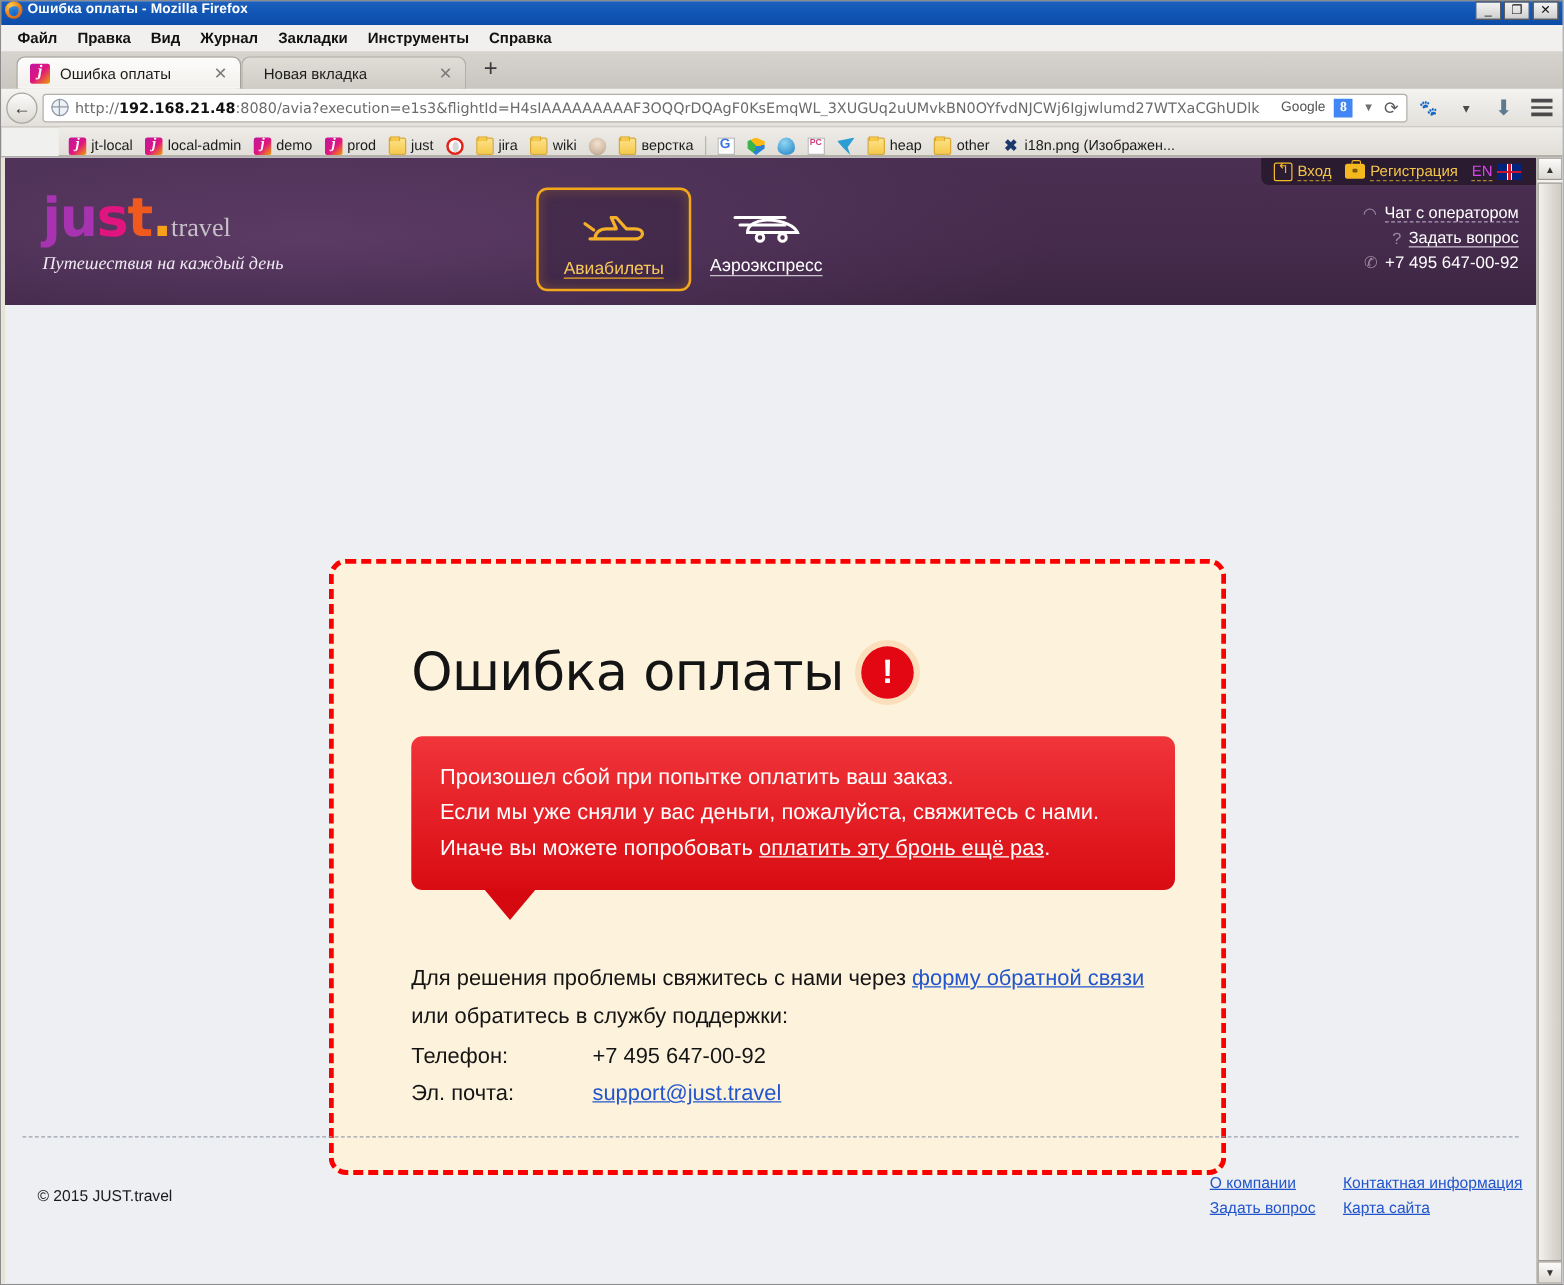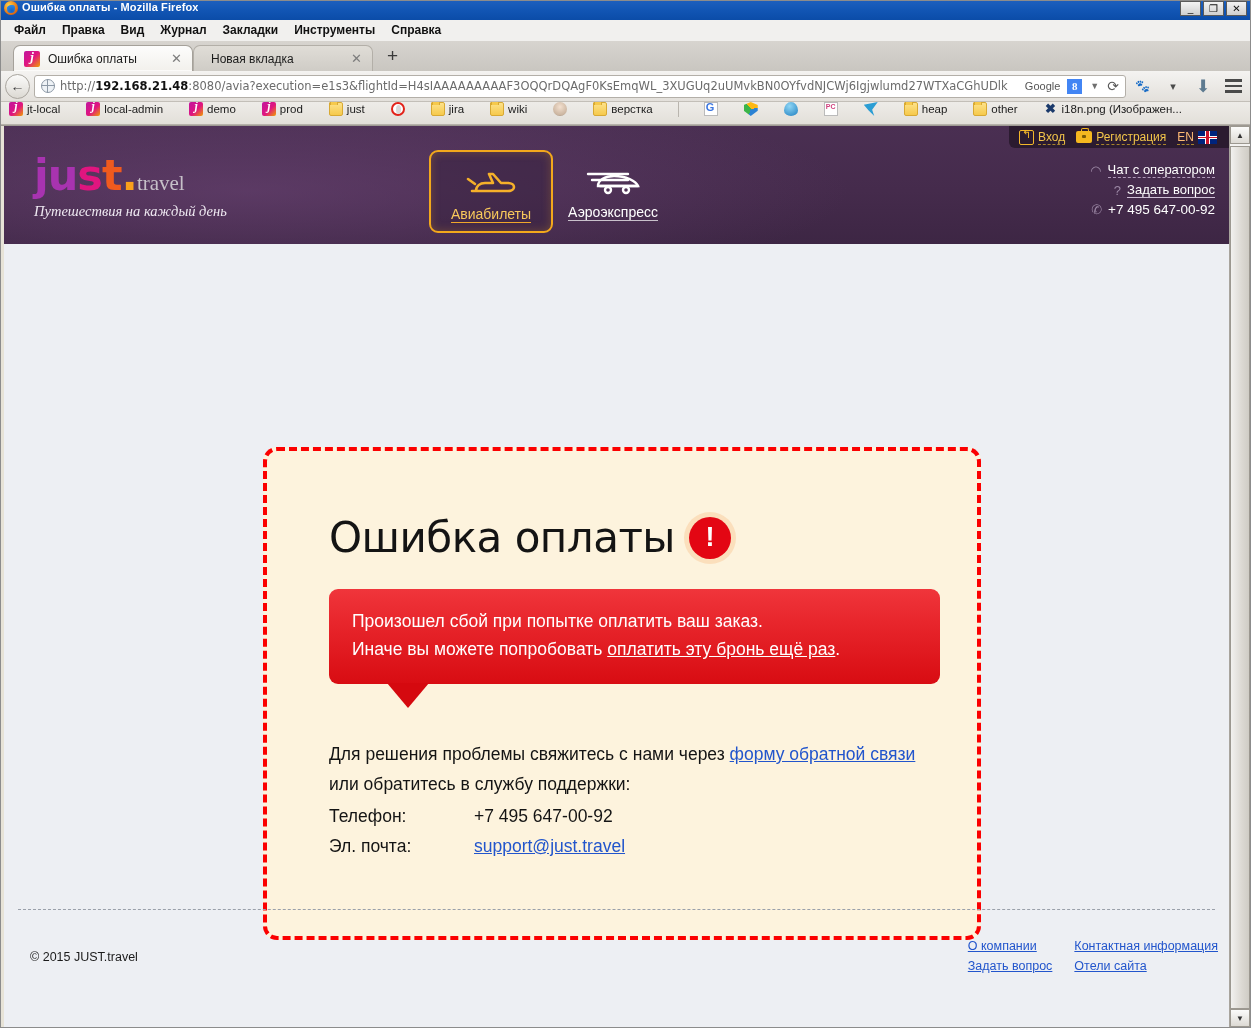--- a/index.html
+++ b/index.html
@@ -153,24 +153,25 @@
   }
   .caret { color: #6f6f6f; font-size: 9px; padding: 0 3px; }
   .reload { color: #5a5a5a; font-size: 14px; padding-right: 4px; }
   .navbtn { width: 26px; height: 26px; display:flex;align-items:center;justify-content:center; color:#4a4a4a; font-size:14px; flex:0 0 auto;}
   .hamburger { display:flex; flex-direction:column; gap:3px; }
   .hamburger i { display:block; width:17px; height:2.5px; background:#4a4a4a; }
   .dl-arrow { font-size:17px; color:#5d7a90; }
 
   .bookmarks {
     height: 23px; background: linear-gradient(to bottom,#eeece8 0%, #e2dfd9 100%);
-    display: flex; align-items: flex-start; gap: 16px;
+    display: flex; align-items: flex-end; gap: 0px;
     padding: 0 3px; flex: 0 0 auto;
     border-bottom: 1px solid #b5b1aa;
     overflow: hidden;
+    margin-left: 46px;
   }
   .bm { display: flex; align-items: center; gap: 4px; padding: 0 5px; font-size: 11.5px; color: #1b1b1b; white-space: nowrap; }
   .bm-ico { width: 14px; height: 14px; flex:0 0 auto; position: relative; }
   .ico-just { border-radius:2px; background: linear-gradient(135deg,#c0179f 0%, #e0157f 55%, #f0a000 100%); }
   .ico-just::after { content:"j"; position:absolute;left:0;right:0;top:-3px;text-align:center;color:#fff;font-size:12px;font-family:"Liberation Serif",serif;font-style:italic;font-weight:bold;}
   .ico-folder { background: linear-gradient(to bottom,#fde28a,#f6c94b); border:1px solid #d8a933; border-radius: 1px 2px 2px 2px; }
   .ico-folder::before{content:"";position:absolute;left:0;top:-2px;width:6px;height:3px;background:#f6c94b;border:1px solid #d8a933;border-bottom:none;border-radius:1px 1px 0 0;}
   .ico-opera { border-radius:50%; border:2px solid #e2231a; background:#fff; }
   .ico-opera::after{content:"";position:absolute;left:3.5px;top:1px;width:5px;height:9px;border-radius:50%;background:#d9d9d9;}
   .ico-face { border-radius:50%; background:radial-gradient(circle at 50% 35%, #f3e0cf 0%, #cbb5a0 70%, #6d5a4a 100%); }
@@ -230,21 +231,21 @@
     display:flex; align-items:center; gap: 11px;
     padding: 0 12px 0 10px;
   }
   .topbar a { display:flex; align-items:center; gap:4px; font-size:12px; color:#f3c64a; text-decoration:none; }
   .topbar a .lbl { border-bottom: 1px dashed #a8842c; }
   .ic-login { width:15px; height:15px; border:1.5px solid #f3b72a; border-radius:2px; position:relative; }
   .ic-login::after { content:"\21B1"; position:absolute; left:2px; top:-3px; color:#f3b72a; font-size:11px; transform:scaleX(-1);}
   .ic-case { width:16px;height:12px;background:#f5b81f;border-radius:2px;position:relative;}
   .ic-case::before{content:"";position:absolute;left:5px;top:-3px;width:6px;height:3px;border:1.5px solid #f5b81f;border-bottom:none;border-radius:2px 2px 0 0;}
   .ic-case::after{content:"";position:absolute;left:6px;top:4px;width:4px;height:3px;background:#7a5a06;border-radius:1px;}
-  .lang { font-size:12px; color:#fdba74; border-bottom:1px dashed #a8842c;text-align:center; }
+  .lang { font-size:12px; color:#d946ef; border-bottom:1px dashed #a8842c;text-align:center; }
   .flag-uk {
     width:19px;height:13px;position:relative;background:#00247d;flex:0 0 auto;overflow:hidden;
   }
   .flag-uk::before{content:"";position:absolute;left:0;top:0;right:0;bottom:0;
     background:
       linear-gradient(to bottom, transparent 42%, #fff 42%, #fff 58%, transparent 58%),
       linear-gradient(to right, transparent 38%, #fff 38%, #fff 62%, transparent 62%);}
   .flag-uk::after{content:"";position:absolute;left:0;top:0;right:0;bottom:0;
     background:
       linear-gradient(to bottom, transparent 46%, #cf142b 46%, #cf142b 54%, transparent 54%),
@@ -546,20 +547,21 @@
 
           <div class="err-title-row">
             <div class="err-title">Ошибка оплаты</div>
             <div class="err-badge">
               <span>!</span>
             </div>
           </div>
 
           <div class="bubble">
             <p>Произошел сбой при попытке оплатить ваш заказ.</p>
+            <p>Если мы уже сняли у вас деньги, пожалуйста, свяжитесь с нами.</p>
             <p><span>Иначе вы можете попробовать </span><a href="#">оплатить эту бронь ещё раз</a><span>.</span></p>
           </div>
 
           <div class="support">
             <p><span>Для решения проблемы свяжитесь с нами через </span><a href="#">форму обратной связи</a><span> или обратитесь в службу поддержки:</span></p>
             <div class="support-table">
               <div class="support-row">
                 <span class="lab">Телефон:</span>
                 <span class="val">+7 495 647-00-92</span>
               </div>
@@ -573,21 +575,21 @@
         </div>
       </div>
 
       <div class="site-footer">
         <div class="footer-rule"></div>
         <div class="copyright">© 2015 JUST.travel</div>
         <div class="footer-links">
           <a href="#">О компании</a>
           <a href="#" class="fl-right">Контактная информация</a>
           <a href="#">Задать вопрос</a>
-          <a href="#" class="fl-right">Отели сайта</a>
+          <a href="#" class="fl-right">Карта сайта</a>
         </div>
       </div>
 
     </div>
 
     <div class="scrollbar">
       <div class="sb-btn">▲</div>
       <div class="sb-track">
         <div class="sb-thumb"></div>
       </div>

